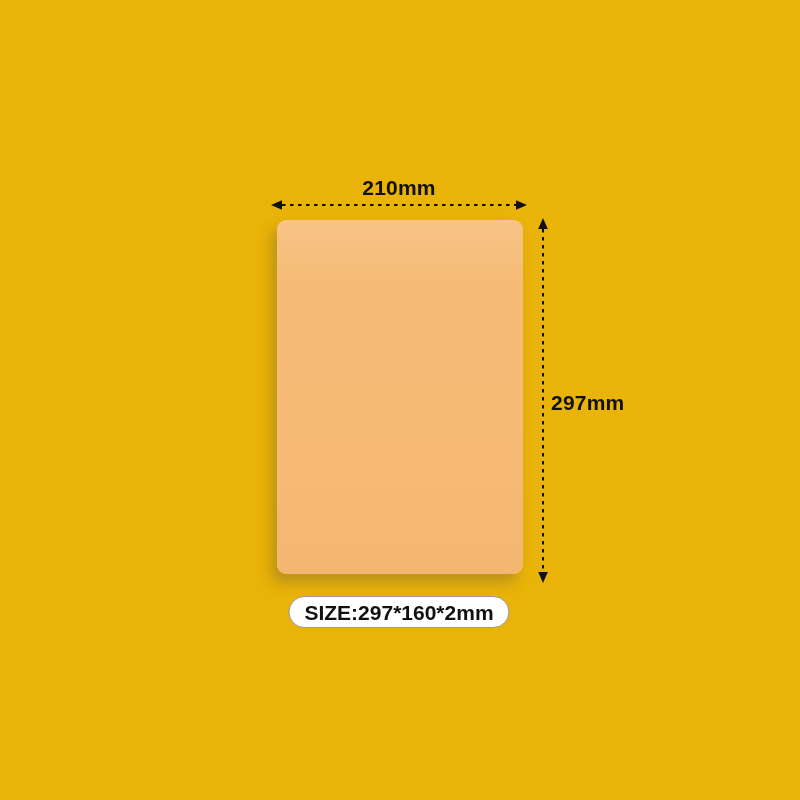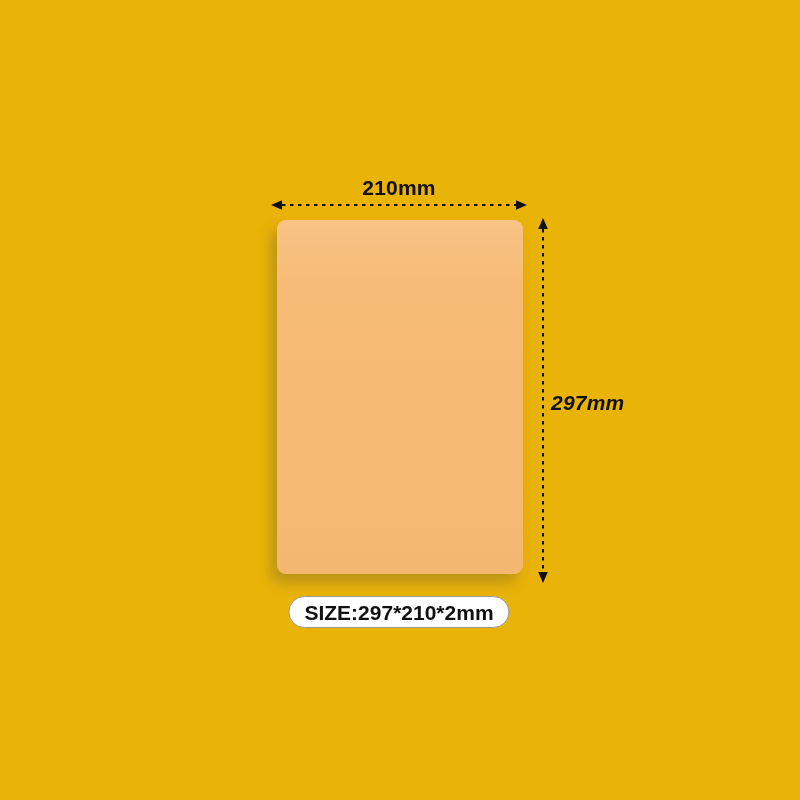--- a/index.html
+++ b/index.html
@@ -25,21 +25,20 @@
   }
   .width-label {
     left: 399px;
     top: 176px;
     transform: translateX(-50%);
     text-align: center;
   }
   .height-label {
     left: 551px;
     top: 391px;
-    font-style: italic;
   }
   .arrow-svg {
     position: absolute;
     display: block;
   }
   .arrow-horizontal {
     left: 270px;
     top: 199px;
   }
   .arrow-vertical {
@@ -91,16 +90,16 @@
 
   <svg class="arrow-svg arrow-vertical" width="12" height="367" viewBox="0 0 12 367">
     <line x1="6" y1="12" x2="6" y2="355" stroke="#111111" stroke-width="2" stroke-dasharray="3.5 4.5"></line>
     <path d="M6,1 L1.2,12 L10.8,12 Z" fill="#111111"></path>
     <path d="M6,366 L1.2,355 L10.8,355 Z" fill="#111111"></path>
   </svg>
 
   <div class="dim-label height-label">297mm</div>
 
   <div class="size-badge">
-    <span>SIZE:297*210*2mm</span>
+    <span>SIZE:297*160*2mm</span>
   </div>
 
 </div>
 
 </body></html>

